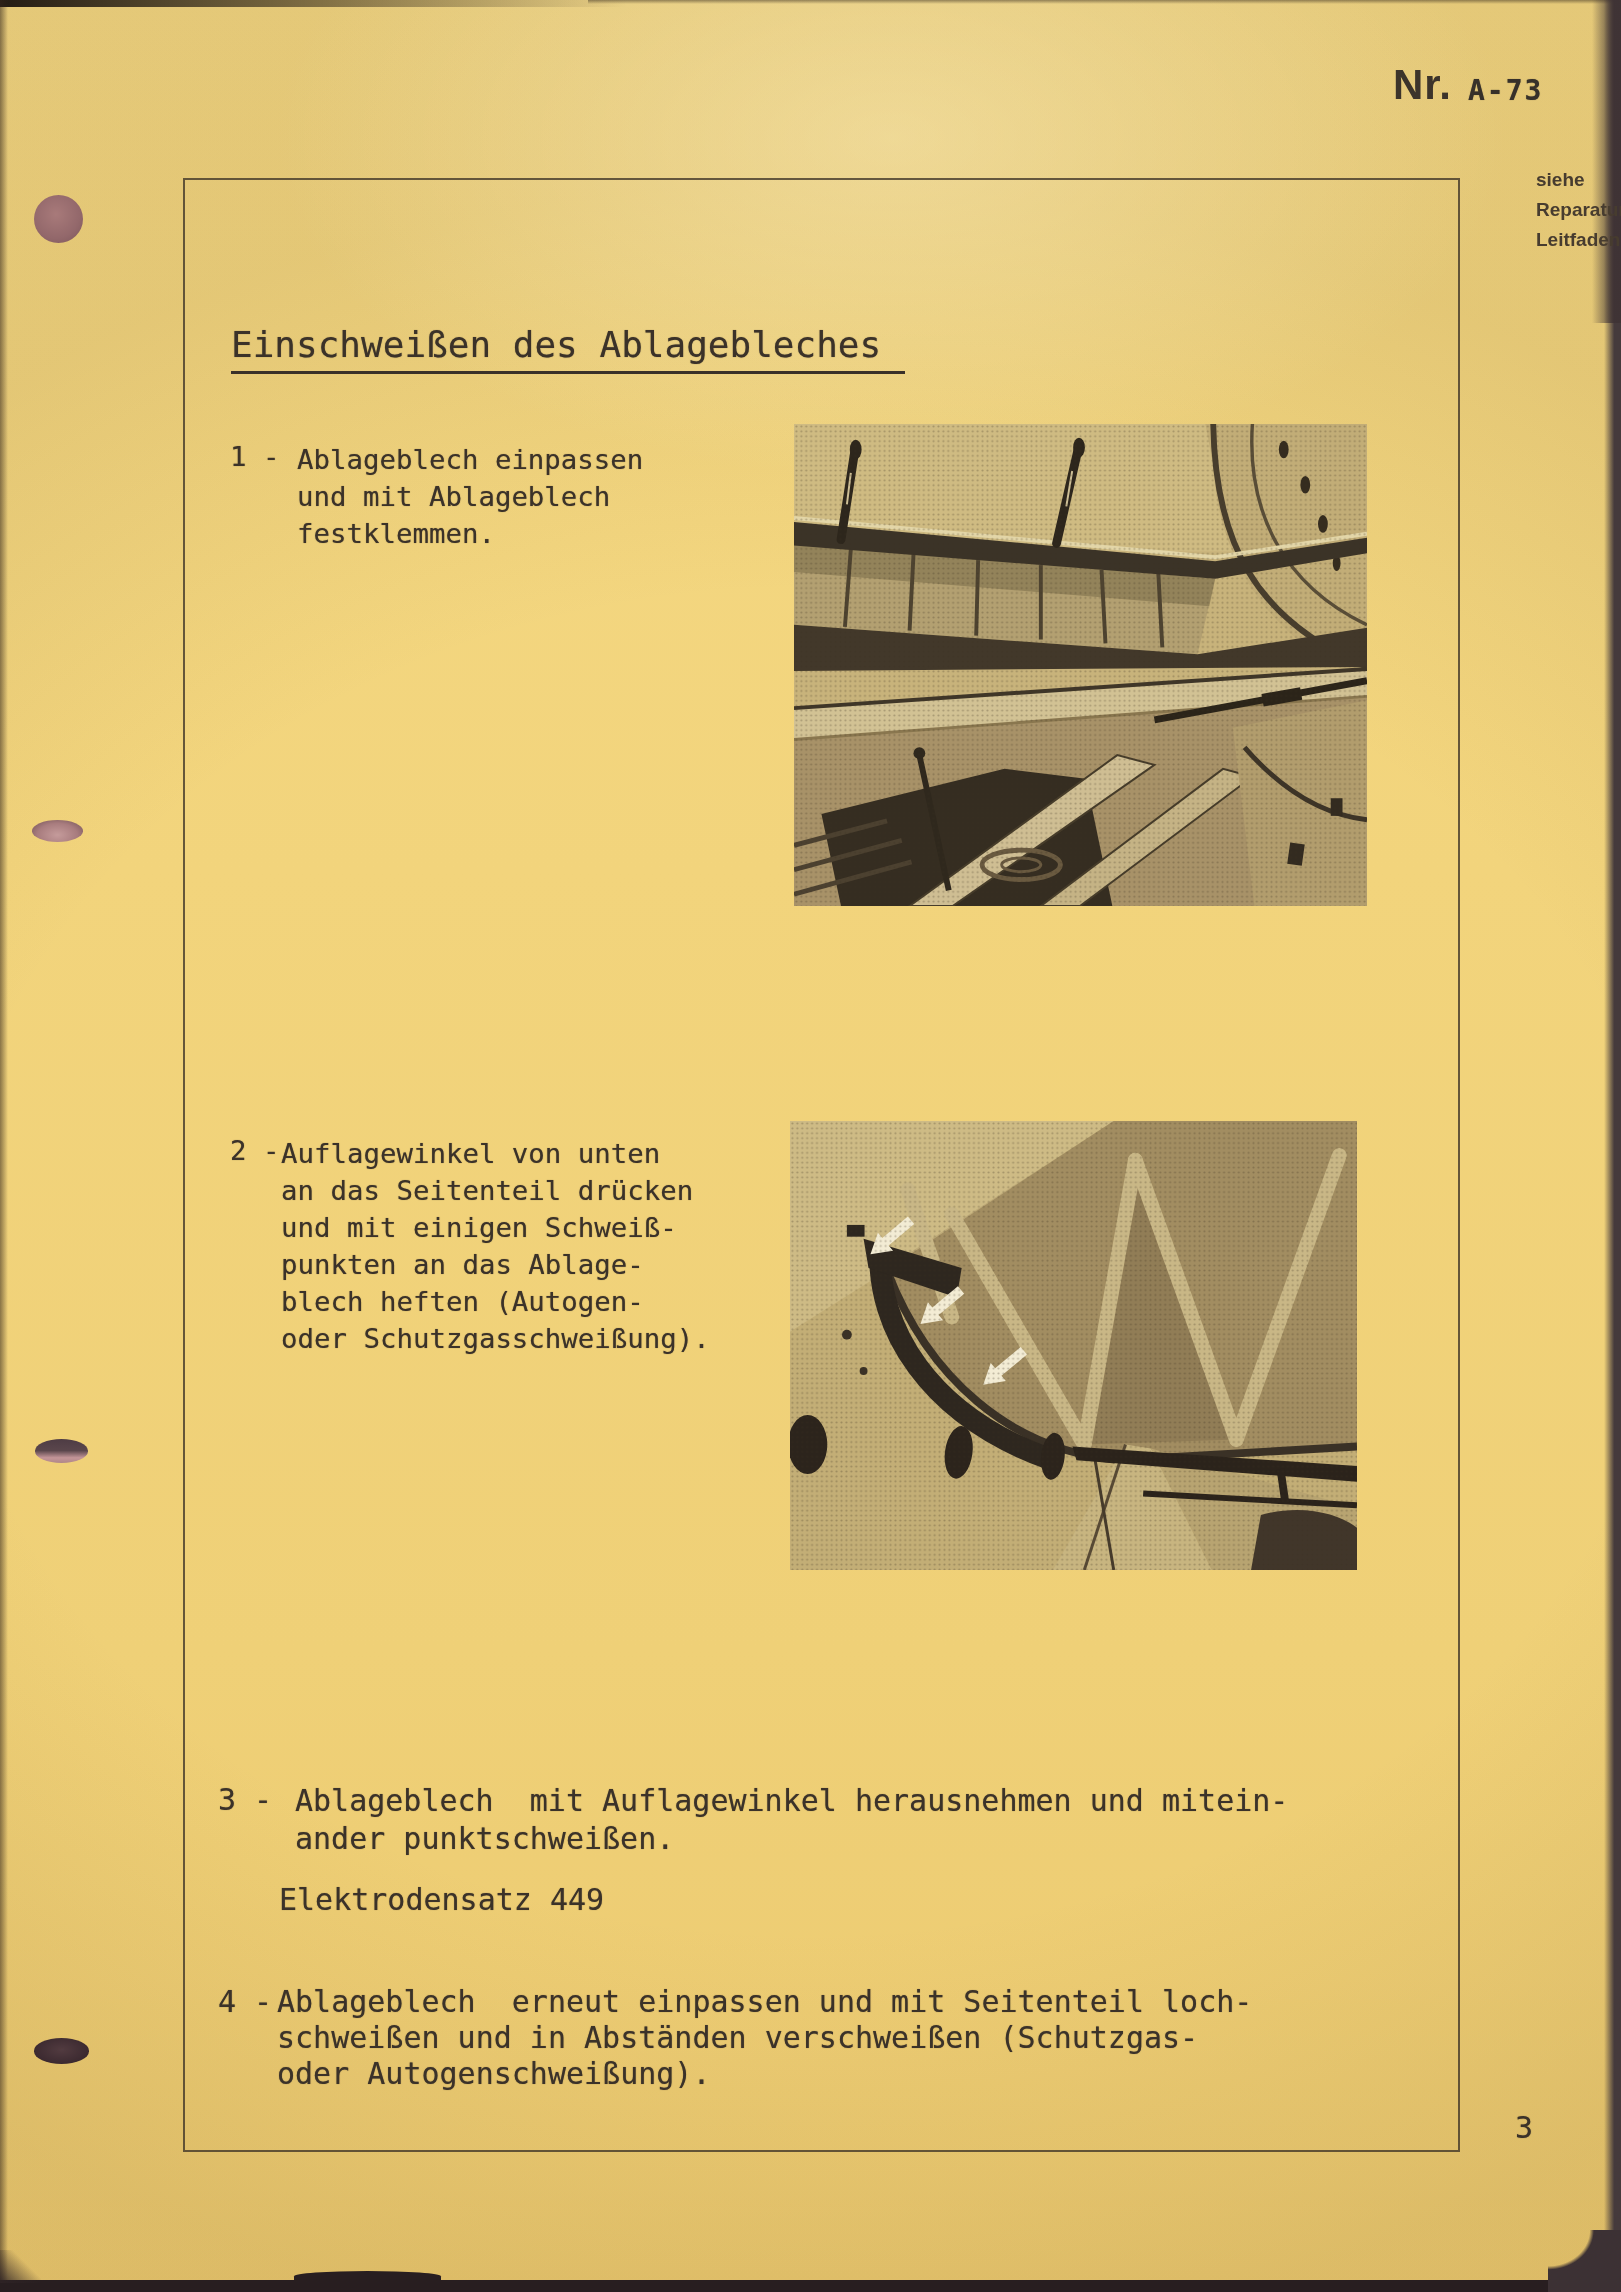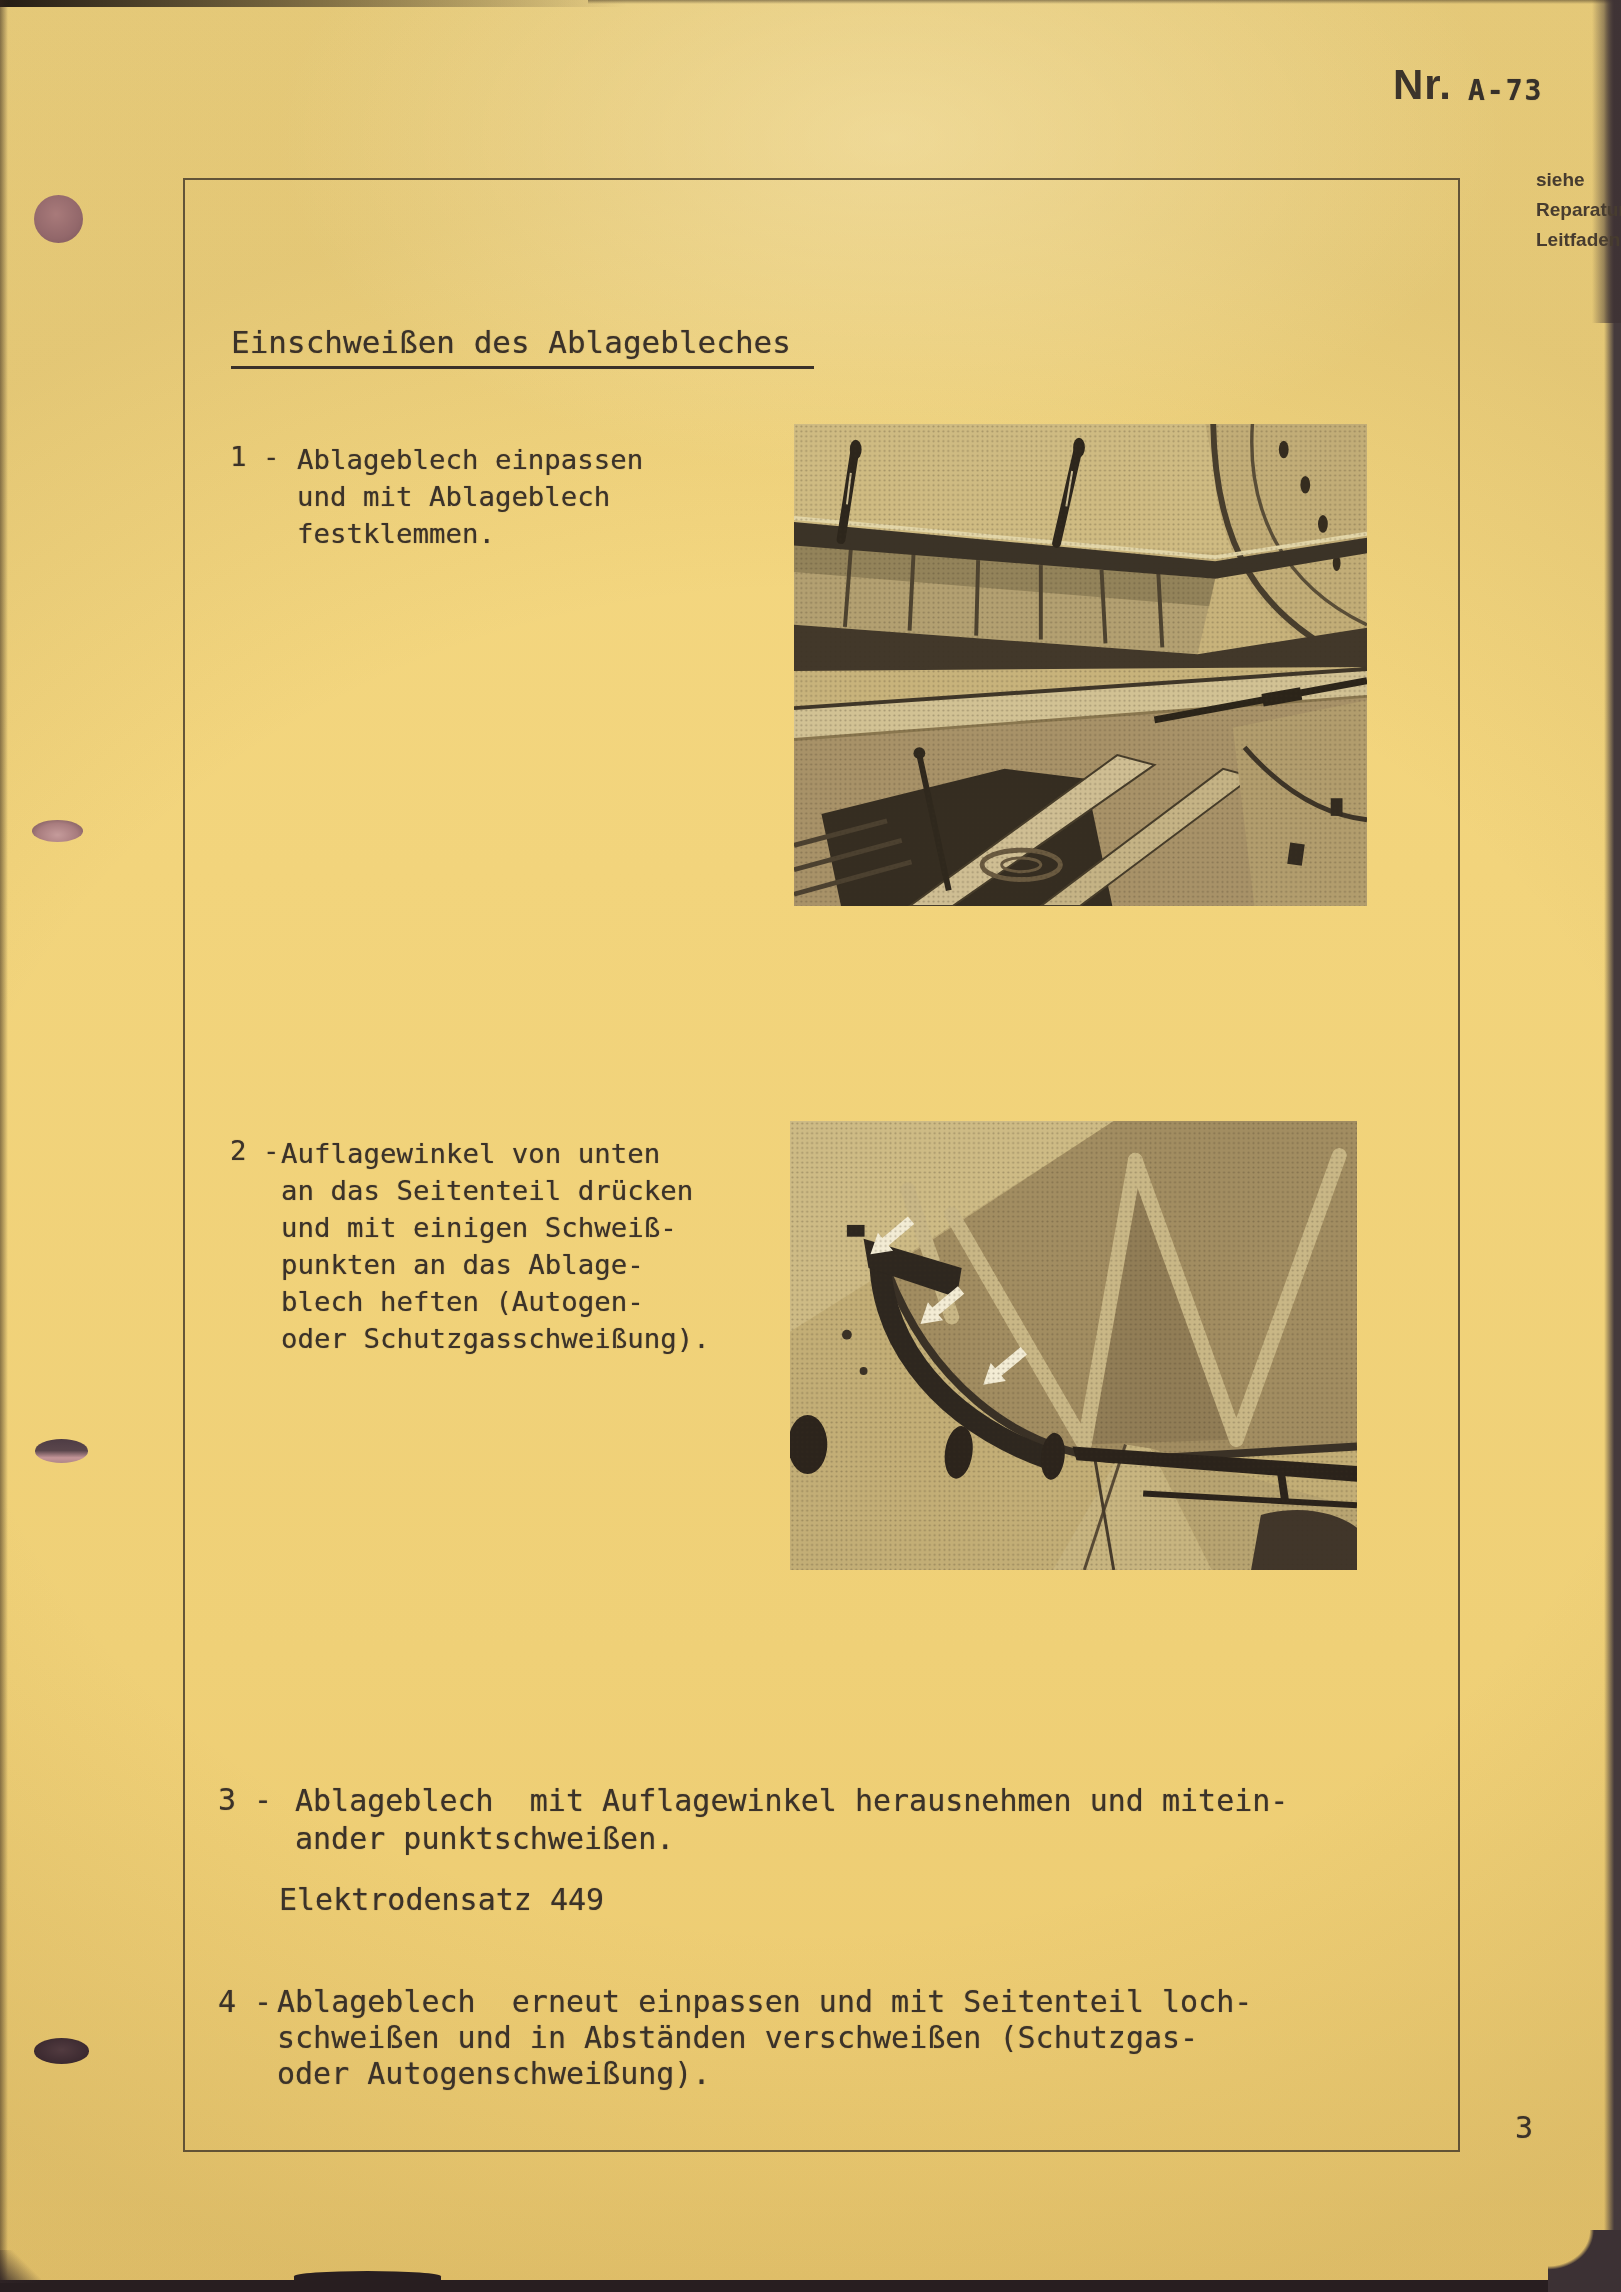--- a/index.html
+++ b/index.html
@@ -44,21 +44,21 @@
     box-sizing:border-box;border:2px solid rgba(61,51,39,.78);}
   
   #nr-label{position:absolute;left:1393px;top:61px;
     font-family:"Liberation Sans",sans-serif;font-weight:bold;font-size:42px;color:#3c342b;letter-spacing:1px;}
   #doc-code{position:absolute;left:1468px;top:74px;font-size:28px;font-weight:bold;
     letter-spacing:2px;color:#37312a;text-shadow:0 0 1px rgba(55,49,42,.55);}
   #margin-note{position:absolute;left:1536px;top:165px;
     font-family:"Liberation Sans",sans-serif;font-weight:bold;font-size:19px;line-height:30px;color:#473c2f;}
   
   .tw{text-shadow:0 0 1px rgba(59,50,41,.6);}
-  #title{position:absolute;left:231px;top:324px;font-size:31px;
+  #title{position:absolute;left:231px;top:324px;font-size:36px;
     border-bottom:3.9px solid #3a3129;padding:0 23.5px 5.9px 0;}
   .step{position:absolute;}
   .step .marker{position:absolute;left:0;top:0;white-space:pre;}
   .step .lines{display:block;}
   .step .ln{white-space:pre;}
   #step1{left:230px;top:441px;font-size:27.4px;}
   #step1 .lines{margin-left:67px;line-height:37px;}
   #step2{left:230px;top:1135px;font-size:27.4px;}
   #step2 .lines{margin-left:51px;line-height:37px;}
   #step3{left:218px;top:1782px;font-size:30px;}

